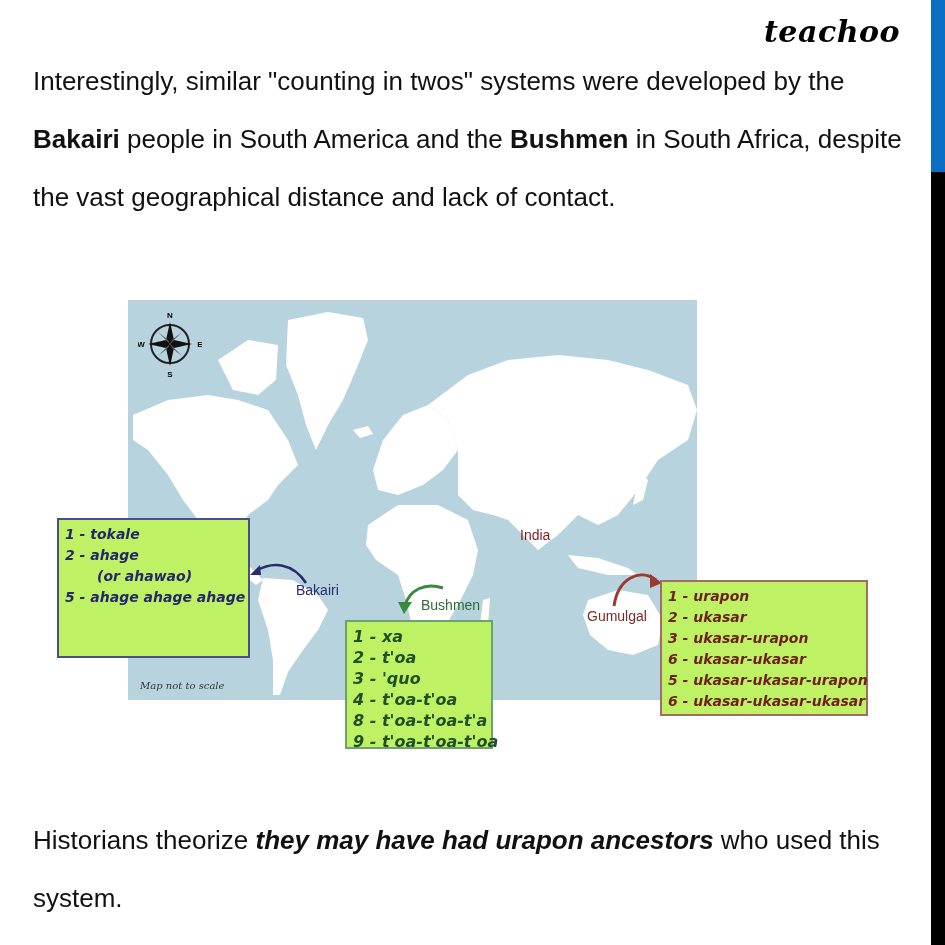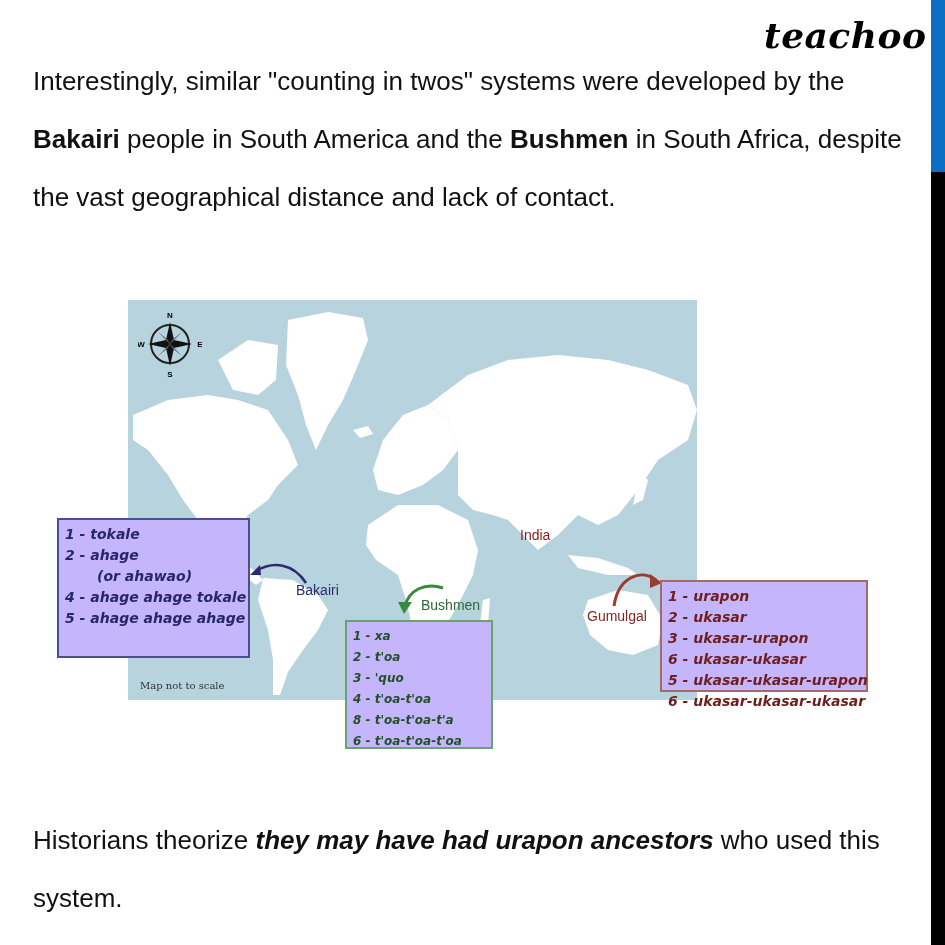--- a/index.html
+++ b/index.html
@@ -1,45 +1,45 @@
 <!DOCTYPE html>
 <html><head>
 <meta charset="utf-8">
 <style>
   html, body { margin:0; padding:0; }
   body { width:945px; height:945px; background:#ffffff; position:relative; overflow:hidden;
          font-family:"Liberation Sans", sans-serif; color:#000; }
   .brand { position:absolute; left:764px; top:14px; font-family:"DejaVu Serif", serif;
-           font-style:italic; font-weight:bold; font-size:36px; letter-spacing:0.5px; color:#000; }
+           font-style:italic; font-weight:bold; font-size:30px; letter-spacing:0.5px; color:#000; }
   .sidebar-blue { position:absolute; left:931px; top:0; width:14px; height:172px; background:#0a6fc2; }
   .sidebar-black { position:absolute; left:931px; top:172px; width:14px; height:773px; background:#000; }
   .para { position:absolute; left:33px; font-family:"Liberation Sans", sans-serif; font-size:26px;
           color:#111; line-height:58px; }
   .p1 { top:52px; width:880px; }
   .p2 { top:811px; width:880px; }
   .para b { font-weight:bold; }
   .para .bi { font-weight:bold; font-style:italic; }
 
   .map { position:absolute; left:128px; top:300px; width:569px; height:400px; background:#b7d4de; overflow:hidden; }
   .map svg.land { position:absolute; left:0; top:0; }
   .compass { position:absolute; left:10px; top:8px; width:64px; height:70px; }
-  .map-note { position:absolute; left:12px; top:380px; font-family:"DejaVu Serif", serif; font-size:10px; color:#333; }
+  .map-note { position:absolute; left:12px; top:380px; font-family:"DejaVu Serif", serif; font-size:10px; color:#333;font-style:italic; }
   .map-label { position:absolute; font-family:"Liberation Sans", sans-serif; font-size:14px; }
   .lbl-india { left:392px; top:227px; color:#7f1d1d; }
   .lbl-bakairi { left:168px; top:282px; color:#2c2a6e; }
   .lbl-bushmen { left:293px; top:297px; color:#2e6a34; }
   .lbl-gumulgal { left:459px; top:308px; color:#7a2b27;text-align:center; }
 
-  .box { position:absolute; background:#c4b5fd; font-family:"DejaVu Sans", sans-serif; font-style:italic;
+  .box { position:absolute; background:#bef264; font-family:"DejaVu Sans", sans-serif; font-style:italic;
          font-weight:bold; font-size:14px; line-height:21px; padding:4px 6px; box-sizing:border-box; }
   .box div { white-space:nowrap; }
   .box-bakairi { left:57px; top:518px; width:193px; height:140px; border:2px solid #4a4e8c; color:#26266a; }
   .box-bakairi .indent { padding-left:32px; }
-  .box-bushmen { left:345px; top:620px; width:148px; height:129px; border:2px solid #6aa36e; color:#234f26; font-size:12px; }
-  .box-gumulgal { left:660px; top:580px; width:208px; height:112px; border:2px solid #a36a66; color:#6e1f1c; }
+  .box-bushmen { left:345px; top:620px; width:148px; height:129px; border:2px solid #6aa36e; color:#234f26; font-size:16px; }
+  .box-gumulgal { left:660px; top:580px; width:208px; height:136px; border:2px solid #a36a66; color:#6e1f1c; }
   .arrow { position:absolute; }
 </style>
 </head>
 <body>
 
 <div class="brand">teachoo</div>
 <div class="sidebar-blue"></div>
 <div class="sidebar-black"></div>
 
 <p class="para p1" style="margin:0;">
@@ -113,31 +113,30 @@
 </svg>
 <svg class="arrow" style="left:610px;top:566px;" width="54" height="42" viewBox="0 0 54 42">
   <path d="M4,40 C8,12 30,2 46,14" fill="none" stroke="#9a3a30" stroke-width="3"></path>
   <polygon points="52,17 40,8 40,22" fill="#9a3a30"></polygon>
 </svg>
 
 <div class="box box-bakairi">
   <div>1 - tokale</div>
   <div>2 - ahage</div>
   <div class="indent">(or ahawao)</div>
-  <div>4 - ahage ahage tokale</div>
   <div>5 - ahage ahage ahage</div>
 </div>
 
 <div class="box box-bushmen">
   <div>1 - xa</div>
   <div>2 - t'oa</div>
   <div>3 - 'quo</div>
   <div>4 - t'oa-t'oa</div>
   <div>8 - t'oa-t'oa-t'a</div>
-  <div>6 - t'oa-t'oa-t'oa</div>
+  <div>9 - t'oa-t'oa-t'oa</div>
 </div>
 
 <div class="box box-gumulgal">
   <div>1 - urapon</div>
   <div>2 - ukasar</div>
   <div>3 - ukasar-urapon</div>
   <div>6 - ukasar-ukasar</div>
   <div>5 - ukasar-ukasar-urapon</div>
   <div>6 - ukasar-ukasar-ukasar</div>
 </div>

